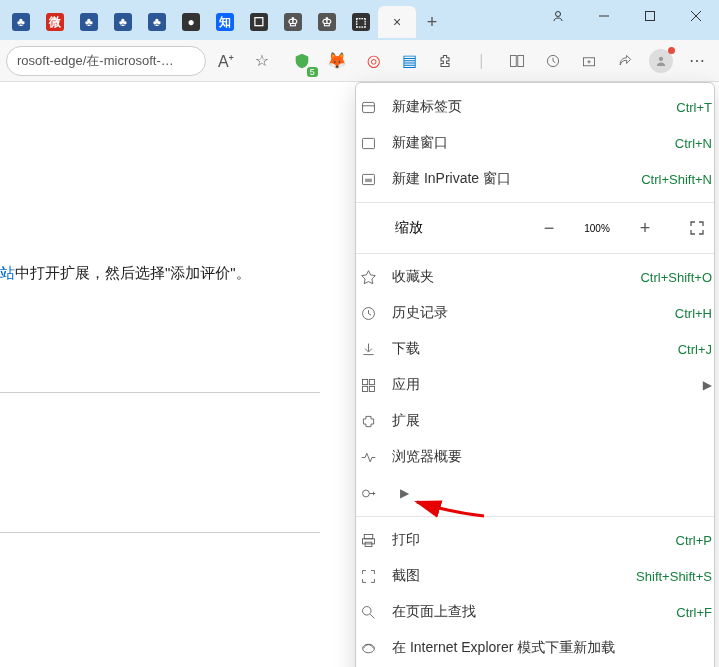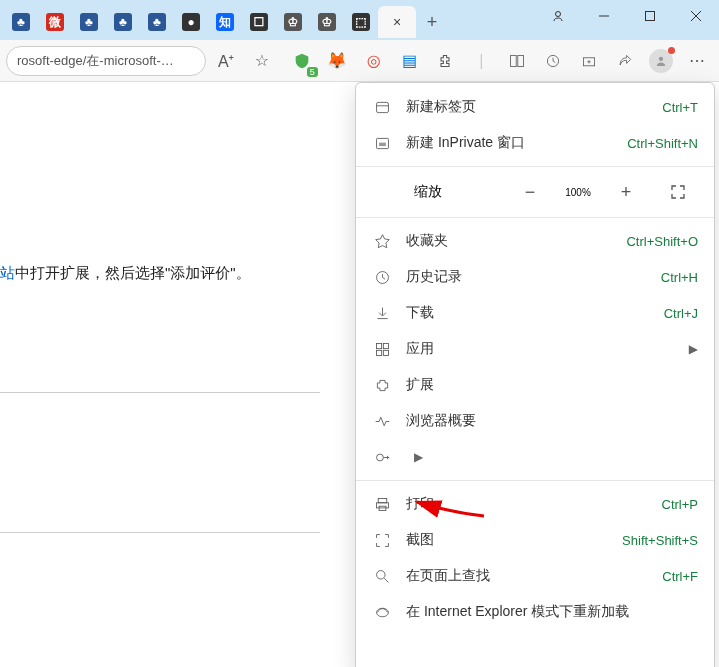--- a/index.html
+++ b/index.html
@@ -32,29 +32,29 @@
 .profile-dot { position: relative; }
 .profile-dot::before { content: ""; position: absolute; top: 2px; right: 2px; width: 7px; height: 7px; background: #e74c3c; border-radius: 50%; }
 .avatar-circle { width: 24px; height: 24px; border-radius: 50%; background: #ddd; display: flex; align-items: center; justify-content: center; }
 
 .content { position: relative; height: calc(100% - 82px); background: #fff; padding: 20px; }
 .content-text { position: absolute; top: 182px; left: 0; font-size: 15px; color: #222; }
 .content-text .link-part { color: #0066cc; }
 .hr-line { position: absolute; left: 0; width: 320px; height: 1px; background: #ccc; }
 
 .menu { position: absolute; top: 82px; right: 4px; width: 360px; background: #fff; border: 1px solid #ccc; border-radius: 6px; box-shadow: 0 8px 24px rgba(0,0,0,0.15); padding: 6px 0; z-index: 10; }
-.menu-item { display: flex; align-items: center; height: 36px; padding: 0 16px; font-size: 14px; color: #333; cursor: pointer; }
+.menu-item { display: flex; align-items: center; height: 36px; padding: 0 2px; font-size: 14px; color: #333; cursor: pointer; }
 .mi-icon { width: 20px; height: 20px; margin-right: 14px; display: flex; align-items: center; justify-content: center; color: #555; flex-shrink: 0; }
 .mi-icon svg { width: 17px; height: 17px; }
 .mi-label { flex: 1; }
 .mi-shortcut { font-size: 13px; color: #15803d; }
 .mi-arrow { color: #666; font-size: 12px; margin-left: 8px; }
 .menu-sep { height: 1px; background: #e5e5e5; margin: 5px 0; }
 
-.zoom-row { display: flex; align-items: center; height: 40px; padding: 0 24px; font-size: 14px; }
+.zoom-row { display: flex; align-items: center; height: 40px; padding: 0 5px; font-size: 14px; }
 .zoom-row .mi-icon { visibility: hidden; margin-right: 14px; }
 .zoom-label { flex: 1; }
 .zoom-ctrl { display: flex; align-items: center; gap: 16px; }
 .zoom-btn { width: 24px; height: 24px; display: flex; align-items: center; justify-content: center; cursor: pointer; font-size: 18px; color: #555; }
 .zoom-val { font-size: 10px; min-width: 40px; text-align: center; }
 .fullscreen-btn { margin-left: 12px; }
 
 .red-arrow { position: absolute; top: 494px; right: 230px; z-index: 20; pointer-events: none; }
 .watermark1 { position: absolute; bottom: 18px; right: 130px; color: #e74c3c; font-size: 22px; font-weight: bold; font-style: italic; z-index: 5; }
 .watermark2 { position: absolute; bottom: 6px; right: 120px; color: #999; font-size: 12px; z-index: 5; }
@@ -194,20 +194,29 @@
 <div class="menu">
   <div class="menu-item">
     <span class="mi-icon">
         <svg viewBox="0 0 20 20">
           <rect x="3" y="4" width="14" height="12" rx="2" fill="none" stroke="currentColor"></rect>
           <line x1="3" y1="8" x2="17" y2="8" stroke="currentColor"></line>
         </svg>
       </span>
     <span class="mi-label">新建标签页</span>
     <span class="mi-shortcut">Ctrl+T</span>
+  </div>
+  <div class="menu-item">
+    <span class="mi-icon">
+        <svg viewBox="0 0 20 20">
+          <rect x="3" y="4" width="14" height="12" rx="1" fill="none" stroke="currentColor"></rect>
+        </svg>
+      </span>
+    <span class="mi-label">新建窗口</span>
+    <span class="mi-shortcut">Ctrl+N</span>
   </div>
   <div class="menu-item">
     <span class="mi-icon">
         <svg viewBox="0 0 20 20">
           <rect x="3" y="4" width="14" height="12" rx="1" fill="none" stroke="currentColor"></rect>
           <rect x="6" y="9" width="8" height="4" fill="currentColor" opacity="0.6"></rect>
         </svg>
       </span>
     <span class="mi-label">新建 InPrivate 窗口</span>
     <span class="mi-shortcut">Ctrl+Shift+N</span>

